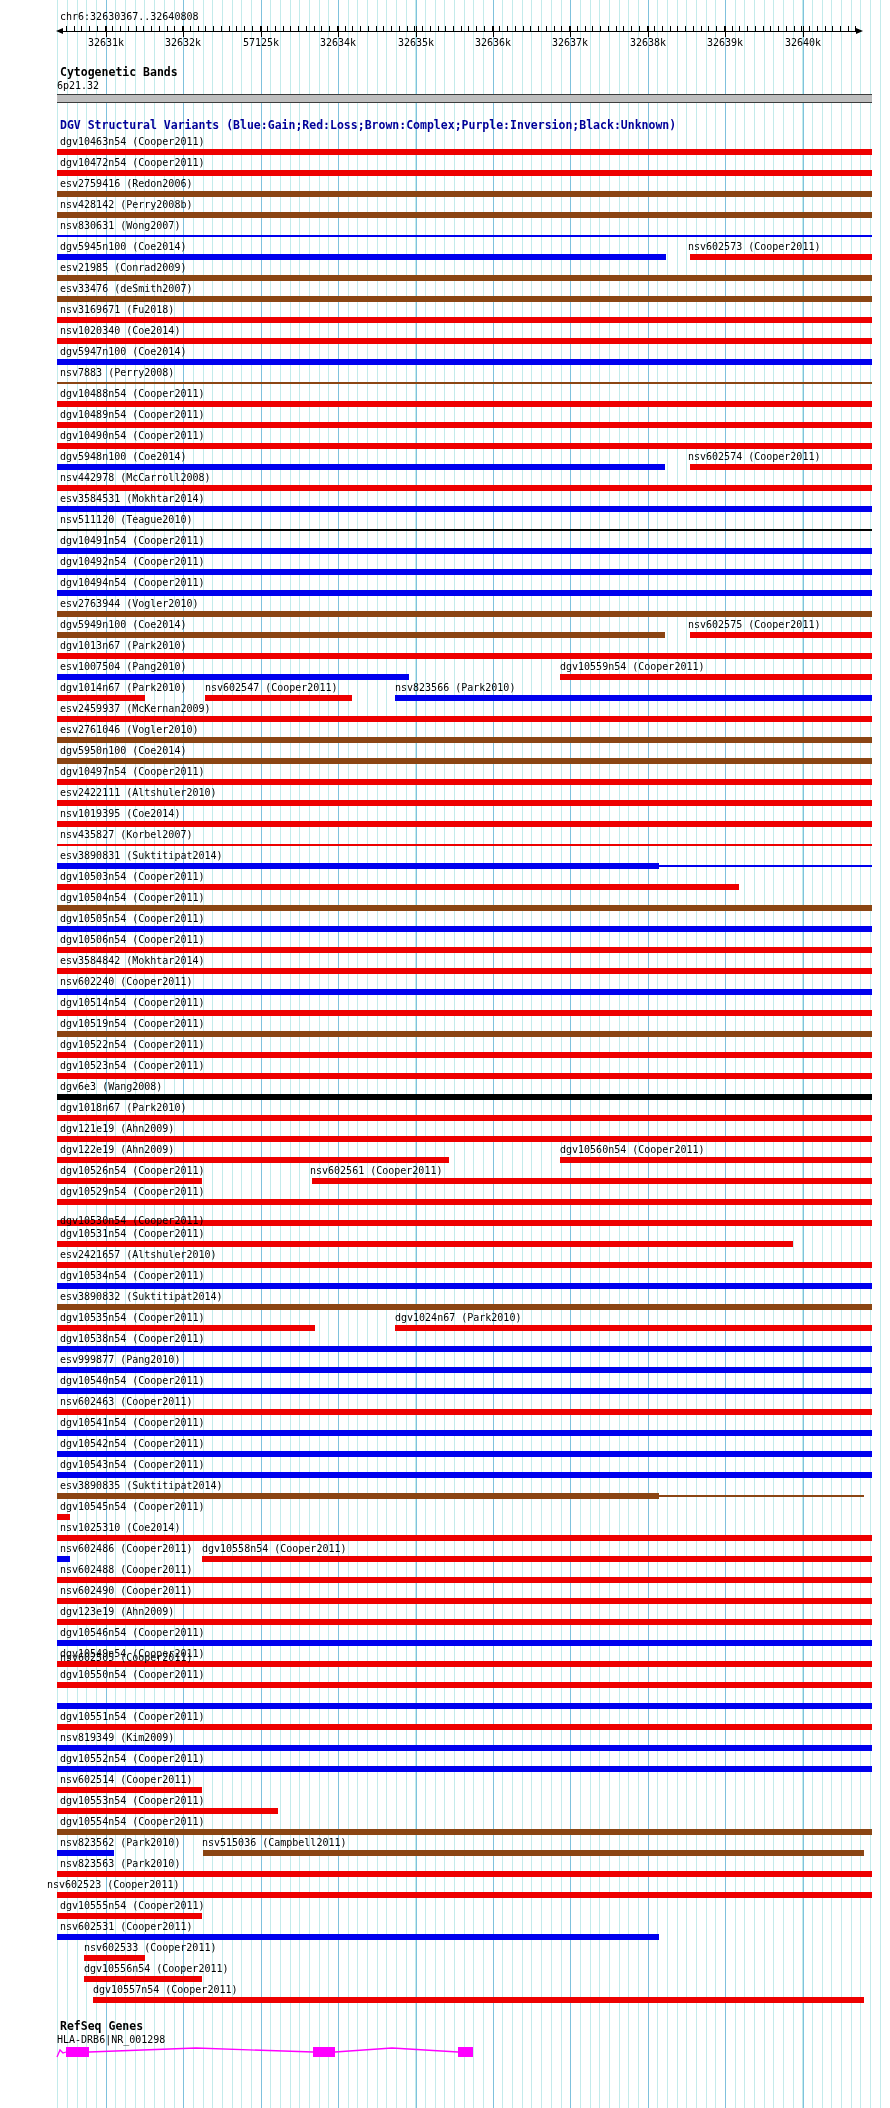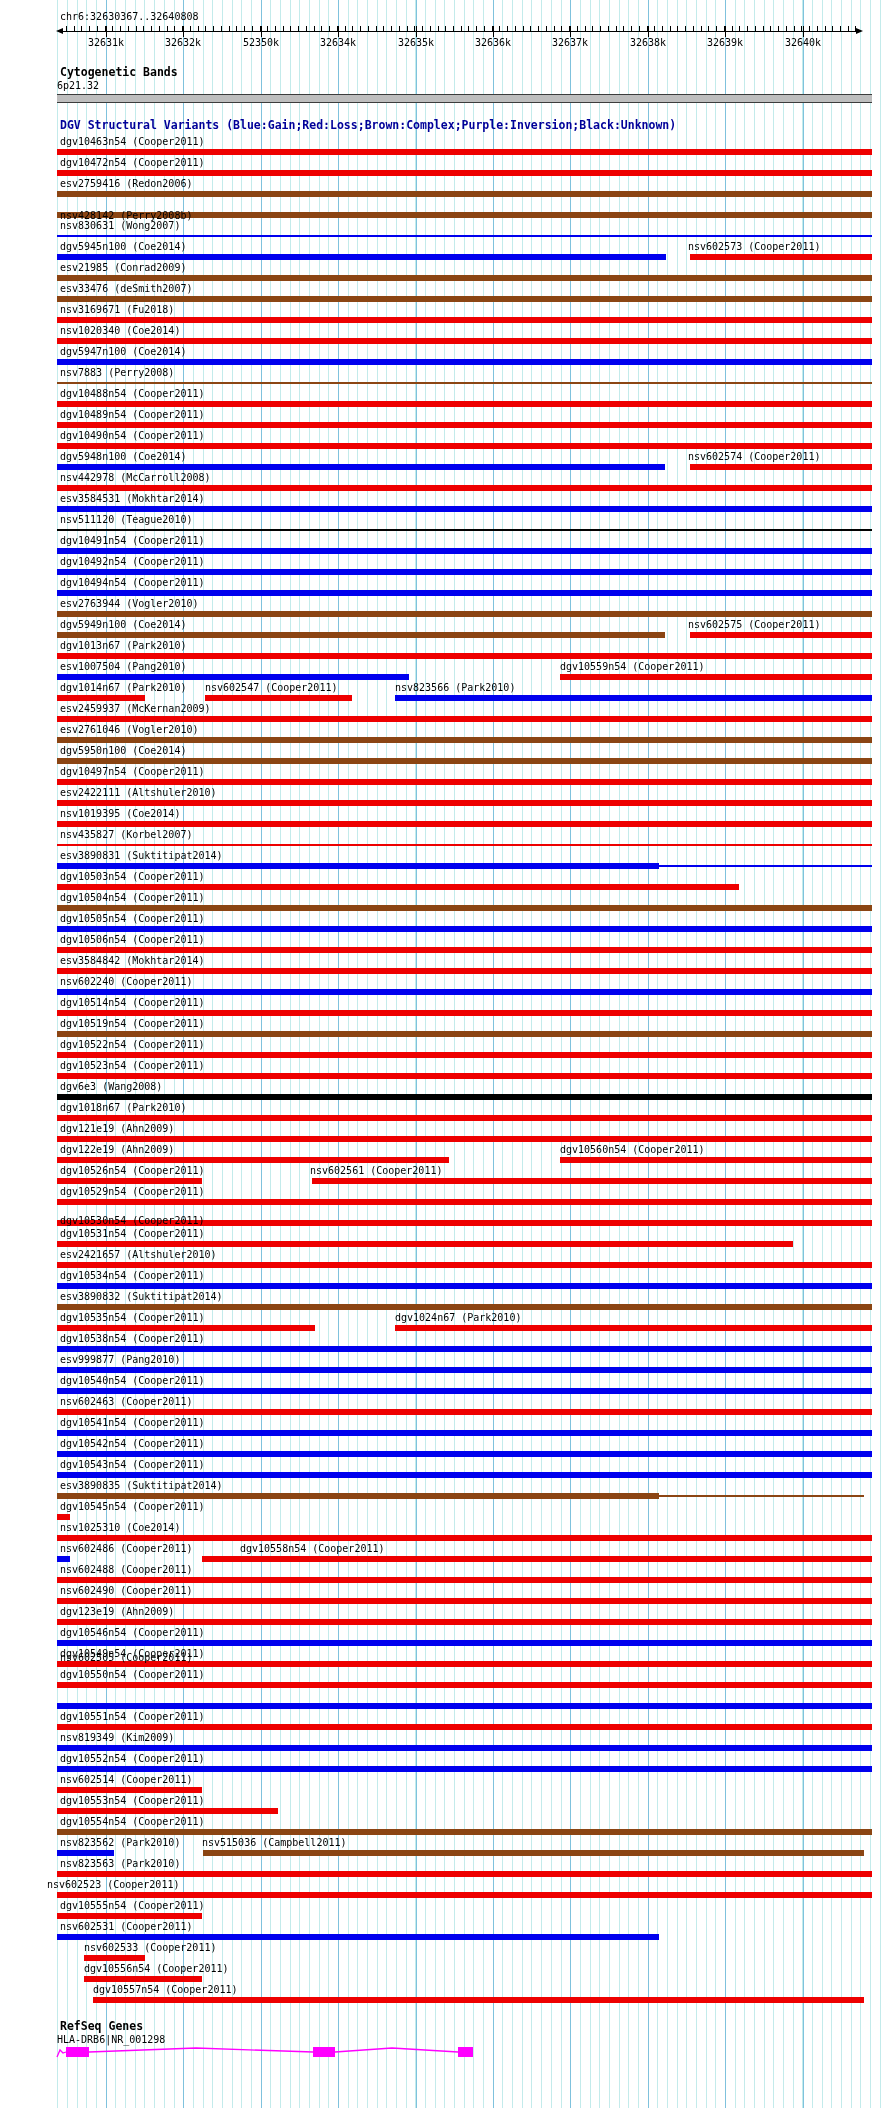--- a/index.html
+++ b/index.html
@@ -130,21 +130,21 @@
       <div class="tick" style="left: 825px; top: 26px; height: 5px;"></div>
       <div class="tick" style="left: 832px; top: 26px; height: 5px;"></div>
       <div class="tick" style="left: 840px; top: 26px; height: 5px;"></div>
       <div class="tick" style="left: 848px; top: 26px; height: 5px;"></div>
       <div class="tick" style="left: 855px; top: 26px; height: 5px;"></div>
       <div class="tick" style="left: 106px; top: 26px; height: 11px;"></div>
       <div class="ticklbl" style="left: 84px; top: 37px;">32631k</div>
       <div class="tick" style="left: 183px; top: 26px; height: 11px;"></div>
       <div class="ticklbl" style="left: 161px; top: 37px;">32632k</div>
       <div class="tick" style="left: 261px; top: 26px; height: 11px;"></div>
-      <div class="ticklbl" style="left: 239px; top: 37px;">52350k</div>
+      <div class="ticklbl" style="left: 239px; top: 37px;">57125k</div>
       <div class="tick" style="left: 338px; top: 26px; height: 11px;"></div>
       <div class="ticklbl" style="left: 316px; top: 37px; text-align: center;">32634k</div>
       <div class="tick" style="left: 416px; top: 26px; height: 11px;"></div>
       <div class="ticklbl" style="left: 394px; top: 37px;">32635k</div>
       <div class="tick" style="left: 493px; top: 26px; height: 11px;"></div>
       <div class="ticklbl" style="left: 471px; top: 37px;">32636k</div>
       <div class="tick" style="left: 570px; top: 26px; height: 11px;"></div>
       <div class="ticklbl" style="left: 548px; top: 37px;">32637k</div>
       <div class="tick" style="left: 648px; top: 26px; height: 11px;"></div>
       <div class="ticklbl" style="left: 626px; top: 37px;">32638k</div>
@@ -156,21 +156,21 @@
   <div class="hdr" style="left:60px;top:66px;">Cytogenetic Bands</div>
   <div class="lbl" style="left:57px;top:80px;">6p21.32</div>
   <div class="hdr navy" style="left:60px;top:119px;">DGV Structural Variants (Blue:Gain;Red:Loss;Brown:Complex;Purple:Inversion;Black:Unknown)</div>
   <div id="rows">
       <div class="lbl" style="left: 60px; top: 136px;">dgv10463n54 (Cooper2011)</div>
       <div class="bar" title="dgv10463n54 (Cooper2011)" style="left: 57px; top: 149px; width: 815px; height: 6px; background: rgb(238, 0, 0);"></div>
       <div class="lbl" style="left: 60px; top: 157px;">dgv10472n54 (Cooper2011)</div>
       <div class="bar" title="dgv10472n54 (Cooper2011)" style="left: 57px; top: 170px; width: 815px; height: 6px; background: rgb(238, 0, 0);"></div>
       <div class="lbl" style="left: 60px; top: 178px;">esv2759416 (Redon2006)</div>
       <div class="bar" title="esv2759416 (Redon2006)" style="left: 57px; top: 191px; width: 815px; height: 6px; background: rgb(139, 69, 19);"></div>
-      <div class="lbl" style="left: 60px; top: 199px; margin-top: 11px;">nsv428142 (Perry2008b)</div>
+      <div class="lbl" style="left: 60px; top: 199px;">nsv428142 (Perry2008b)</div>
       <div class="bar" title="nsv428142 (Perry2008b)" style="left: 57px; top: 212px; width: 815px; height: 6px; background: rgb(139, 69, 19);"></div>
       <div class="lbl" style="left: 60px; top: 220px;">nsv830631 (Wong2007)</div>
       <div class="bar" title="nsv830631 (Wong2007)" style="left: 57px; top: 235px; width: 815px; height: 2px; background: rgb(0, 0, 238);"></div>
       <div class="lbl" style="left: 60px; top: 241px;">dgv5945n100 (Coe2014)</div>
       <div class="lbl" style="left: 688px; top: 241px;">nsv602573 (Cooper2011)</div>
       <div class="bar" title="dgv5945n100 (Coe2014)" style="left: 57px; top: 254px; width: 609px; height: 6px; background: rgb(0, 0, 238);"></div>
       <div class="bar" title="nsv602573 (Cooper2011)" style="left: 690px; top: 254px; width: 182px; height: 6px; background: rgb(238, 0, 0);"></div>
       <div class="lbl" style="left: 60px; top: 262px;">esv21985 (Conrad2009)</div>
       <div class="bar" title="esv21985 (Conrad2009)" style="left: 57px; top: 275px; width: 815px; height: 6px; background: rgb(139, 69, 19);"></div>
       <div class="lbl" style="left: 60px; top: 283px;">esv33476 (deSmith2007)</div>
@@ -305,21 +305,21 @@
       <div class="lbl" style="left: 60px; top: 1459px;">dgv10543n54 (Cooper2011)</div>
       <div class="bar" title="dgv10543n54 (Cooper2011)" style="left: 57px; top: 1472px; width: 815px; height: 6px; background: rgb(0, 0, 238);"></div>
       <div class="lbl" style="left: 60px; top: 1480px;">esv3890835 (Suktitipat2014)</div>
       <div class="bar" title="esv3890835 (Suktitipat2014)" style="left: 57px; top: 1493px; width: 602px; height: 6px; background: rgb(139, 69, 19);"></div>
       <div class="bar" title="esv3890835 (Suktitipat2014)" style="left: 659px; top: 1495px; width: 205px; height: 2px; background: rgb(139, 69, 19);"></div>
       <div class="lbl" style="left: 60px; top: 1501px;">dgv10545n54 (Cooper2011)</div>
       <div class="bar" title="dgv10545n54 (Cooper2011)" style="left: 57px; top: 1514px; width: 13px; height: 6px; background: rgb(238, 0, 0);"></div>
       <div class="lbl" style="left: 60px; top: 1522px;">nsv1025310 (Coe2014)</div>
       <div class="bar" title="nsv1025310 (Coe2014)" style="left: 57px; top: 1535px; width: 815px; height: 6px; background: rgb(238, 0, 0);"></div>
       <div class="lbl" style="left: 60px; top: 1543px;">nsv602486 (Cooper2011)</div>
-      <div class="lbl" style="left: 202px; top: 1543px; margin-left: 38px;">dgv10558n54 (Cooper2011)</div>
+      <div class="lbl" style="left: 202px; top: 1543px;">dgv10558n54 (Cooper2011)</div>
       <div class="bar" title="nsv602486 (Cooper2011)" style="left: 57px; top: 1556px; width: 13px; height: 6px; background: rgb(0, 0, 238);"></div>
       <div class="bar" title="dgv10558n54 (Cooper2011)" style="left: 202px; top: 1556px; width: 670px; height: 6px; background: rgb(238, 0, 0);"></div>
       <div class="lbl" style="left: 60px; top: 1564px;">nsv602488 (Cooper2011)</div>
       <div class="bar" title="nsv602488 (Cooper2011)" style="left: 57px; top: 1577px; width: 815px; height: 6px; background: rgb(238, 0, 0);"></div>
       <div class="lbl" style="left: 60px; top: 1585px;">nsv602490 (Cooper2011)</div>
       <div class="bar" title="nsv602490 (Cooper2011)" style="left: 57px; top: 1598px; width: 815px; height: 6px; background: rgb(238, 0, 0);"></div>
       <div class="lbl" style="left: 60px; top: 1606px;">dgv123e19 (Ahn2009)</div>
       <div class="bar" title="dgv123e19 (Ahn2009)" style="left: 57px; top: 1619px; width: 815px; height: 6px; background: rgb(238, 0, 0);"></div>
       <div class="lbl" style="left: 60px; top: 1627px; text-align: center;">dgv10546n54 (Cooper2011)</div>
       <div class="bar" title="dgv10546n54 (Cooper2011)" style="left: 57px; top: 1640px; width: 815px; height: 6px; background: rgb(0, 0, 238);"></div>

